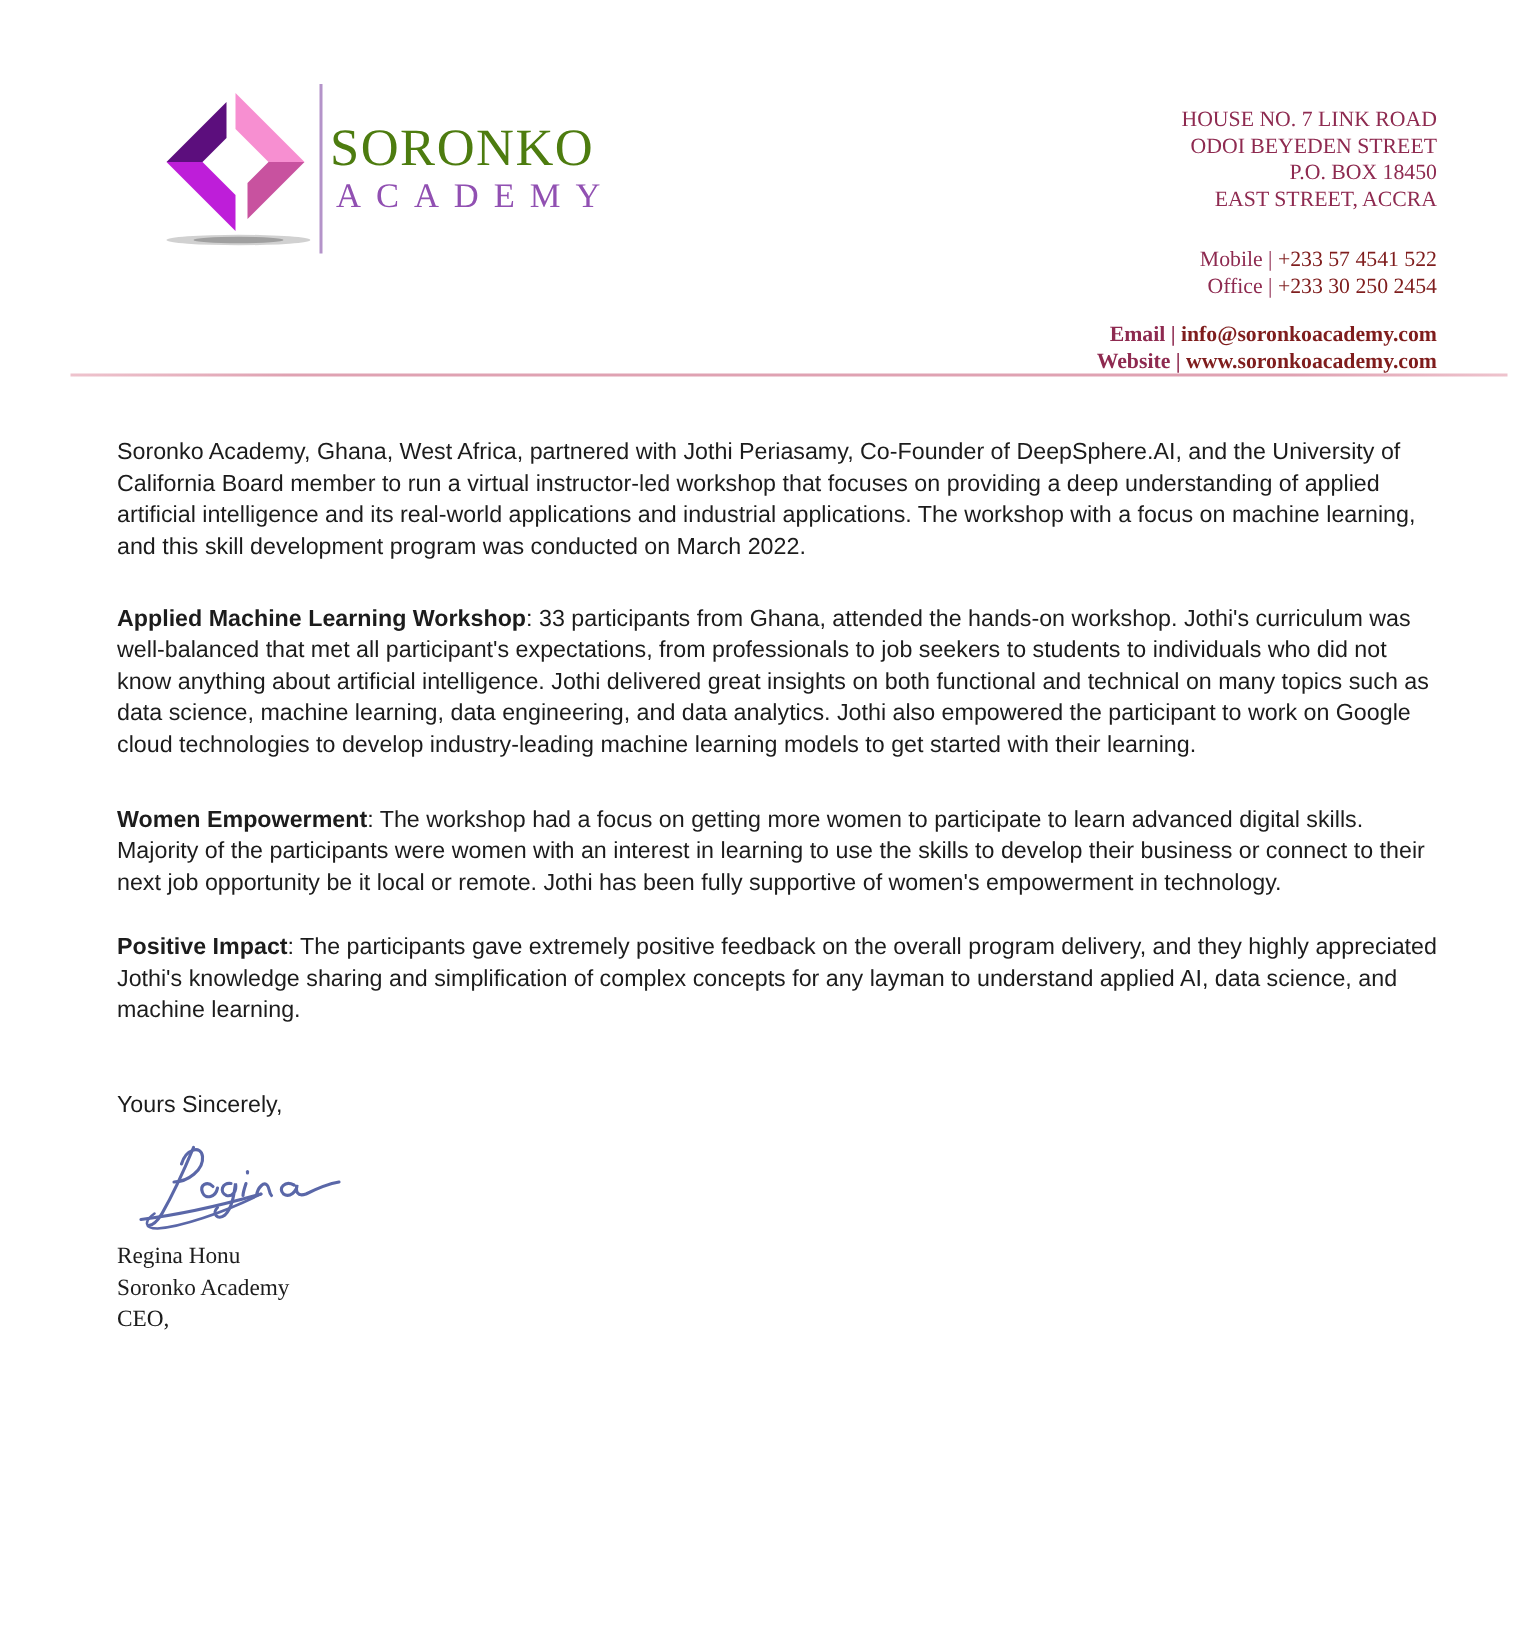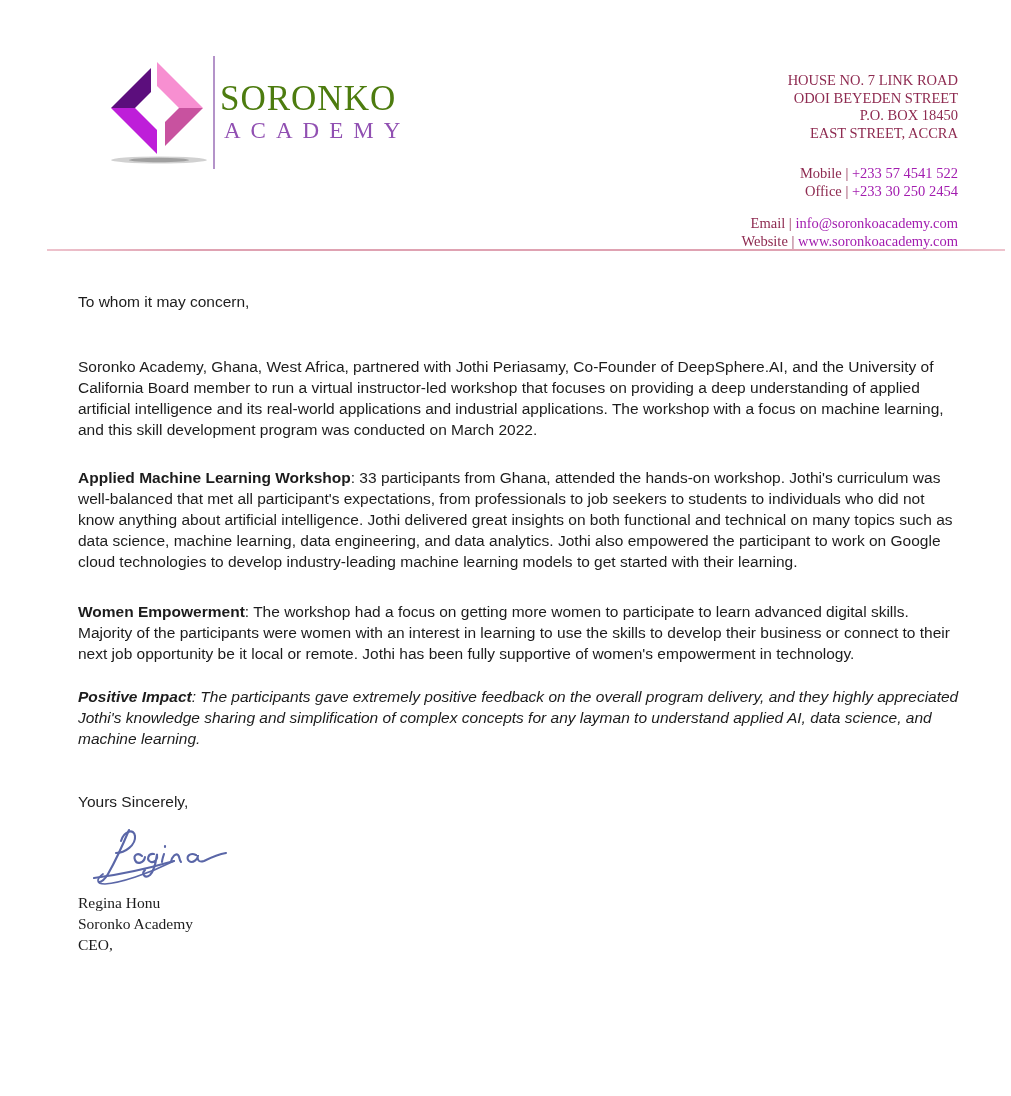--- a/index.html
+++ b/index.html
@@ -28,37 +28,37 @@
     color:#9150B2;white-space:nowrap;
   }
   .contact{
     position:absolute;top:72px;right:53px;
     text-align:right;
     font-family:"Liberation Serif", serif;
     font-size:14.5px;line-height:17.5px;
     color:#8E2A50;
   }
   .contact .phones{margin-top:23px;}
-  .contact .links{margin-top:15px;}
-  .contact .val{color:#a21caf;text-decoration:none;}
+  .contact .links{margin-top:15px;font-weight:bold;}
+  .contact .val{color:#7f1d1d;text-decoration:none;}
   .header-rule{
     position:absolute;left:47px;right:6px;top:249px;height:2px;
     background:linear-gradient(90deg,#eec3cd,#dfa2b2 15%,#dfa2b2 85%,#eec3cd);
   }
   
   .letter-body{
     position:absolute;left:78px;top:291px;width:882px;
     font-size:15.5px;line-height:21px;color:#1C1C1C;
   }
   .letter-body p{margin:0;}
   .greeting{margin-bottom:44px !important;}
   .para-1{margin-bottom:27px !important;}
   .para-2{margin-bottom:29px !important;}
   .para-3{margin-bottom:22px !important;}
-  .para-4{margin-bottom:42px !important;font-style:italic;}
+  .para-4{margin-bottom:42px !important;}
   .para strong{font-weight:bold;}
   .signature{display:block;margin:14px 0 0 6px;width:150px;height:62px;}
   .signer{margin-top:4px;font-family:Liberation Serif, serif;}
   .signer div{line-height:21px;}
 </style>
 </head>
 <body>
 
 <div class="page">
 
@@ -88,21 +88,20 @@
     </div>
     <div class="links">
       <div><span>Email</span> <span>|</span> <span class="val">info@soronkoacademy.com</span></div>
       <div><span>Website</span> <span>|</span> <span class="val">www.soronkoacademy.com</span></div>
     </div>
   </div>
 
   <div class="header-rule"></div>
 
   <div class="letter-body">
-    <p class="greeting">To whom it may concern,</p>
 
     <p class="para para-1"><strong></strong><span>Soronko Academy, Ghana, West Africa, partnered with Jothi Periasamy, Co-Founder of DeepSphere.AI, and the University of California Board member to run a virtual instructor-led workshop that focuses on providing a deep understanding of applied artificial intelligence and its real-world applications and industrial applications. The workshop with a focus on machine learning, and this skill development program was conducted on March 2022.</span></p>
 
     <p class="para para-2"><strong>Applied Machine Learning Workshop</strong><span>: 33 participants from Ghana, attended the hands-on workshop. Jothi's curriculum was well-balanced that met all participant's expectations, from professionals to job seekers to students to individuals who did not know anything about artificial intelligence. Jothi delivered great insights on both functional and technical on many topics such as data science, machine learning, data engineering, and data analytics. Jothi also empowered the participant to work on Google cloud technologies to develop industry-leading machine learning models to get started with their learning.</span></p>
 
     <p class="para para-3"><strong>Women Empowerment</strong><span>: The workshop had a focus on getting more women to participate to learn advanced digital skills. Majority of the participants were women with an interest in learning to use the skills to develop their business or connect to their next job opportunity be it local or remote. Jothi has been fully supportive of women's empowerment in technology.</span></p>
 
     <p class="para para-4"><strong>Positive Impact</strong><span>: The participants gave extremely positive feedback on the overall program delivery, and they highly appreciated Jothi's knowledge sharing and simplification of complex concepts for any layman to understand applied AI, data science, and machine learning.</span></p>
 
     <p class="closing">Yours Sincerely,</p>

